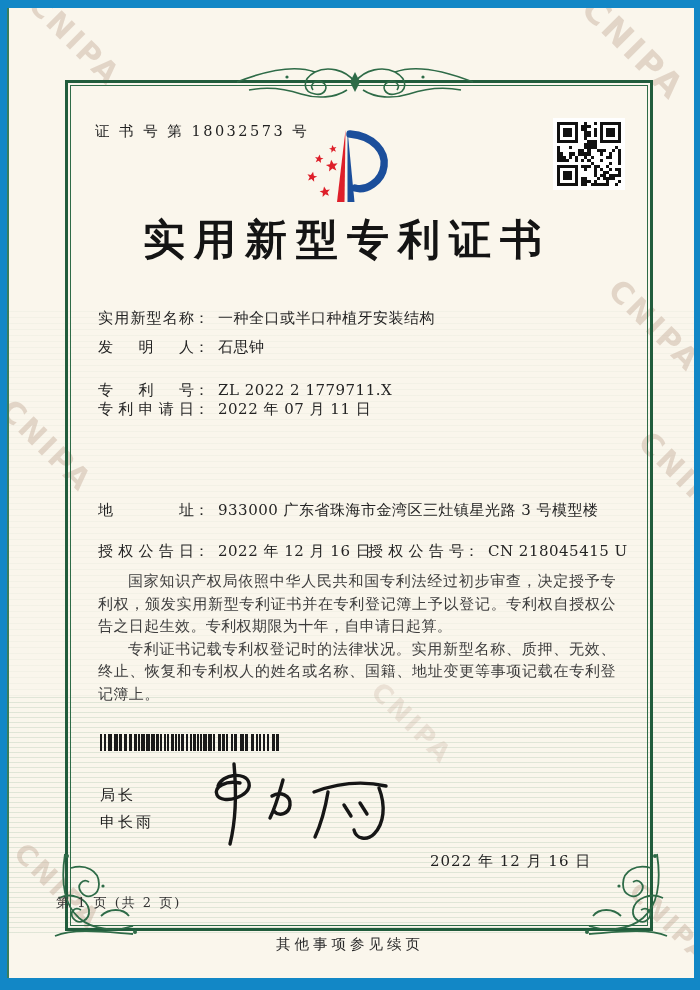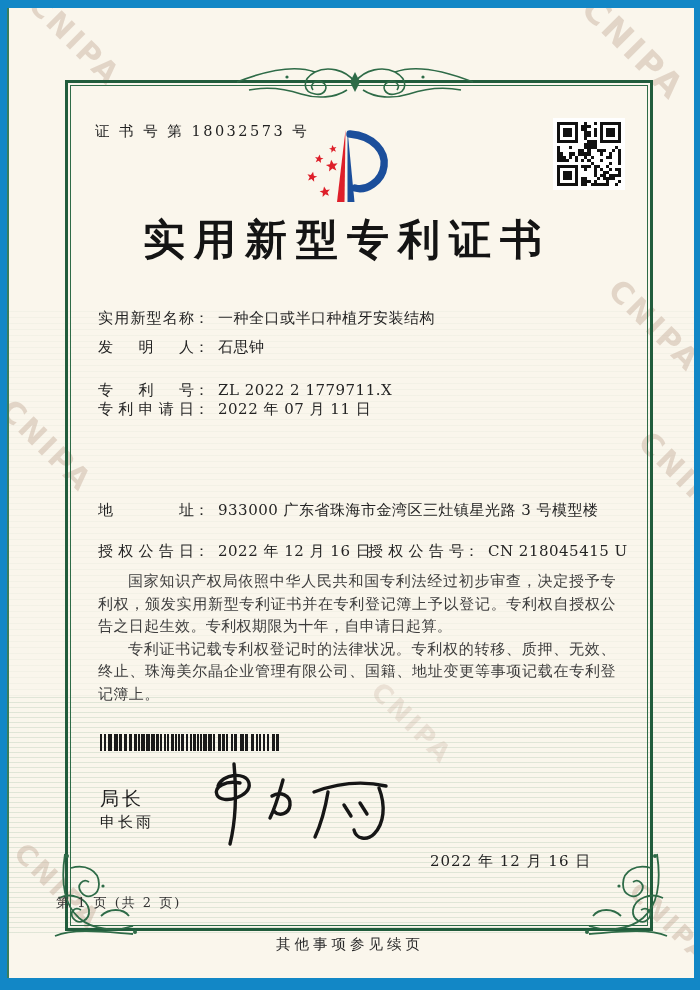--- a/index.html
+++ b/index.html
@@ -42,21 +42,21 @@
   .field{position:absolute;left:98px;font-size:15px;color:#242424;white-space:nowrap;}
   .f0{top:309px;} .f1{top:338px;} .f2{top:381px;} .f3{top:400px;}
   .f4{top:459px;} .f5{top:501px;} .grant-row{top:542px;}
   .flabel{display:inline-block;width:96px;text-align:justify;text-align-last:justify;vertical-align:top;}
   .fvalue{margin-left:9px;letter-spacing:0.5px;}
   .grant2{position:absolute;left:368px;top:542px;font-size:15px;color:#242424;white-space:nowrap;}
   .body-text{position:absolute;left:98px;top:570px;width:518px;font-size:15px;
              line-height:22.5px;color:#3d3d3d;letter-spacing:0.4px;text-align:justify;}
   .body-text p{margin:0;text-indent:2em;}
   .barcode{position:absolute;left:100px;top:734px;width:180px;height:17px;}
-  .officer-title{position:absolute;left:100px;top:786px;font-size:19px;letter-spacing:3px;color:#1c1c1c;}
+  .officer-title{position:absolute;left:100px;top:786px;font-size:15px;letter-spacing:3px;color:#1c1c1c;}
   .officer-name{position:absolute;left:100px;top:813px;font-size:15px;letter-spacing:3px;color:#1c1c1c;}
   .signature{position:absolute;left:188px;top:758px;width:215px;height:92px;}
   .issue-date{position:absolute;left:430px;top:852px;font-size:15px;letter-spacing:1px;color:#222;}
   .pagination{position:absolute;left:56px;top:894px;width:582px;text-align:left;
               font-size:13px;letter-spacing:2px;color:#333;}
   .footer-note{position:absolute;left:0;top:935px;width:700px;text-align:center;
                font-size:14.5px;letter-spacing:4px;color:#2a2a2a;}
   svg{display:block;}
 </style>
 </head>
@@ -384,21 +384,21 @@
 
   <div class="field grant-row">
     <span class="flabel">授权公告日</span><span>：</span><span class="fvalue">2022 年 12 月 16 日</span>
   </div>
   <div class="grant2">
     <span class="flabel">授权公告号</span><span>：</span><span class="fvalue">CN 218045415 U</span>
   </div>
 
   <div class="body-text">
     <p>国家知识产权局依照中华人民共和国专利法经过初步审查，决定授予专利权，颁发实用新型专利证书并在专利登记簿上予以登记。专利权自授权公告之日起生效。专利权期限为十年，自申请日起算。</p>
-    <p>专利证书记载专利权登记时的法律状况。专利权的转移、质押、无效、终止、珠海美尔晶企业管理有限公司、国籍、地址变更等事项记载在专利登记簿上。</p>
+    <p>专利证书记载专利权登记时的法律状况。实用新型名称、质押、无效、终止、恢复和专利权人的姓名或名称、国籍、地址变更等事项记载在专利登记簿上。</p>
   </div>
 
   <div class="barcode">
     <svg width="180" height="17" viewBox="0 0 180 17" fill="#1a1a1a" shape-rendering="crispEdges">
         <rect x="0" y="0" width="1.5" height="17"></rect>
         <rect x="4" y="0" width="1.5" height="17"></rect>
         <rect x="8" y="0" width="3.5" height="17"></rect>
         <rect x="14" y="0" width="3.5" height="17"></rect>
         <rect x="19" y="0" width="2.5" height="17"></rect>
         <rect x="24" y="0" width="2.5" height="17"></rect>

